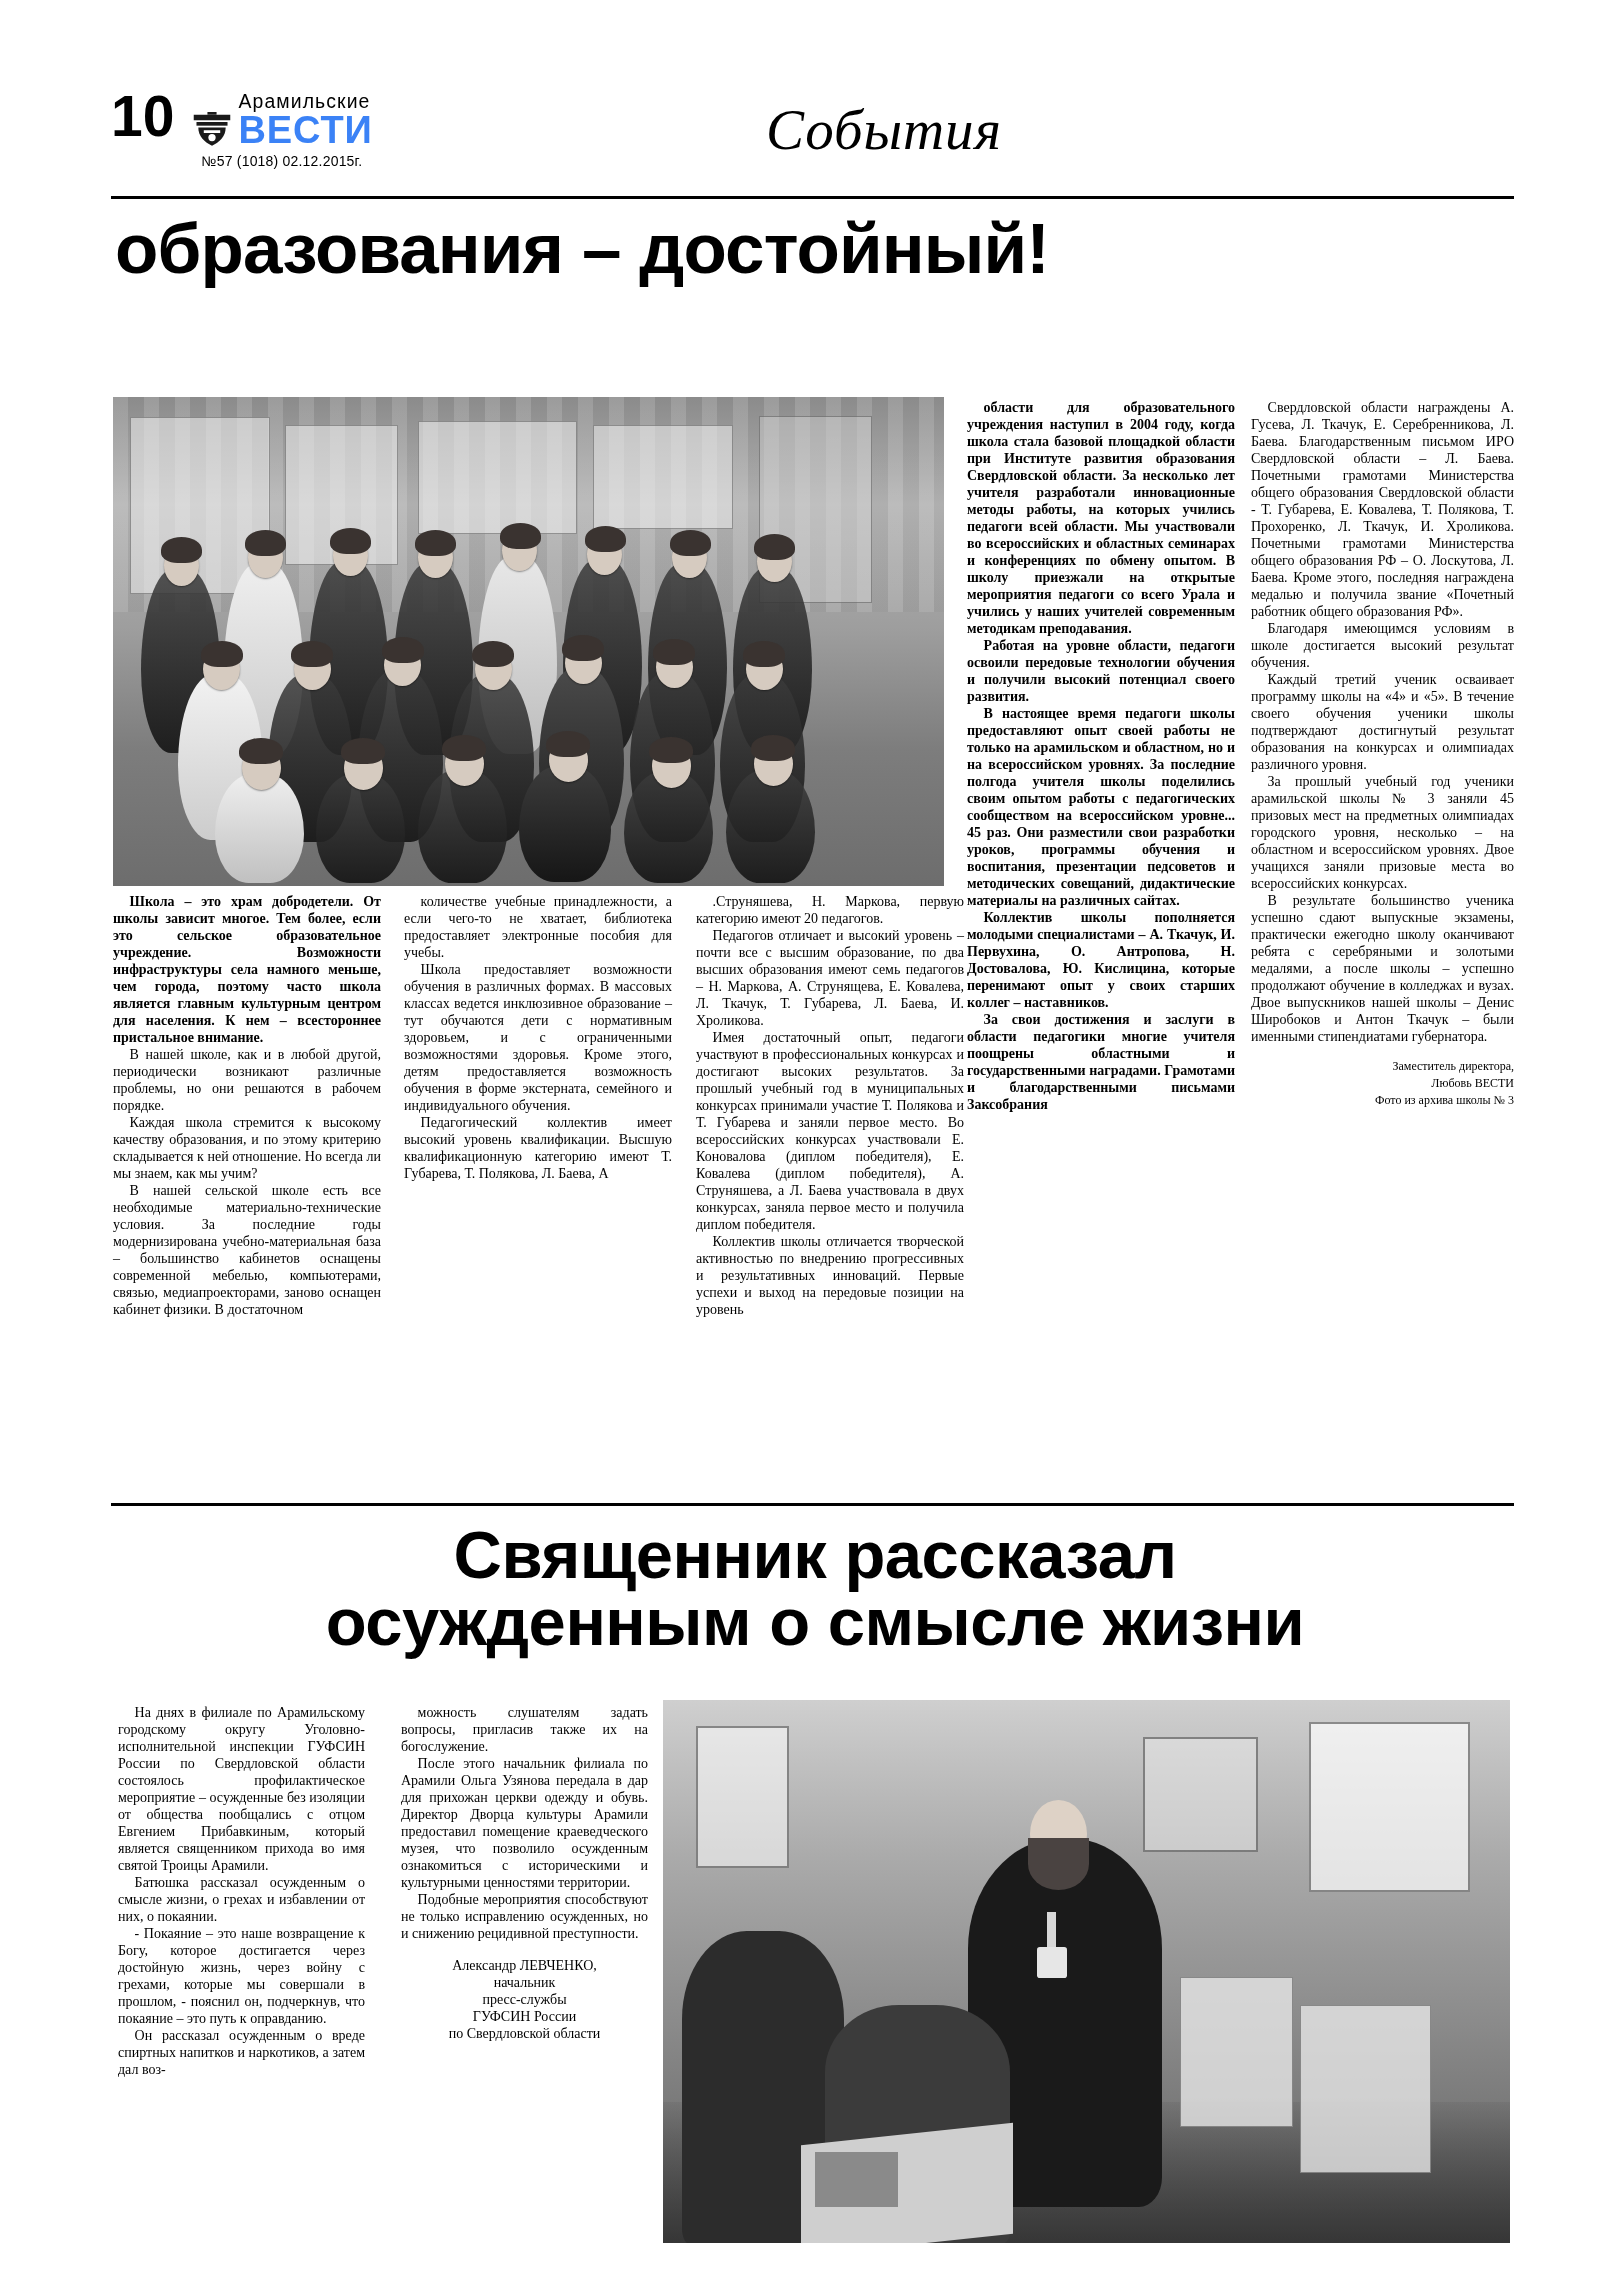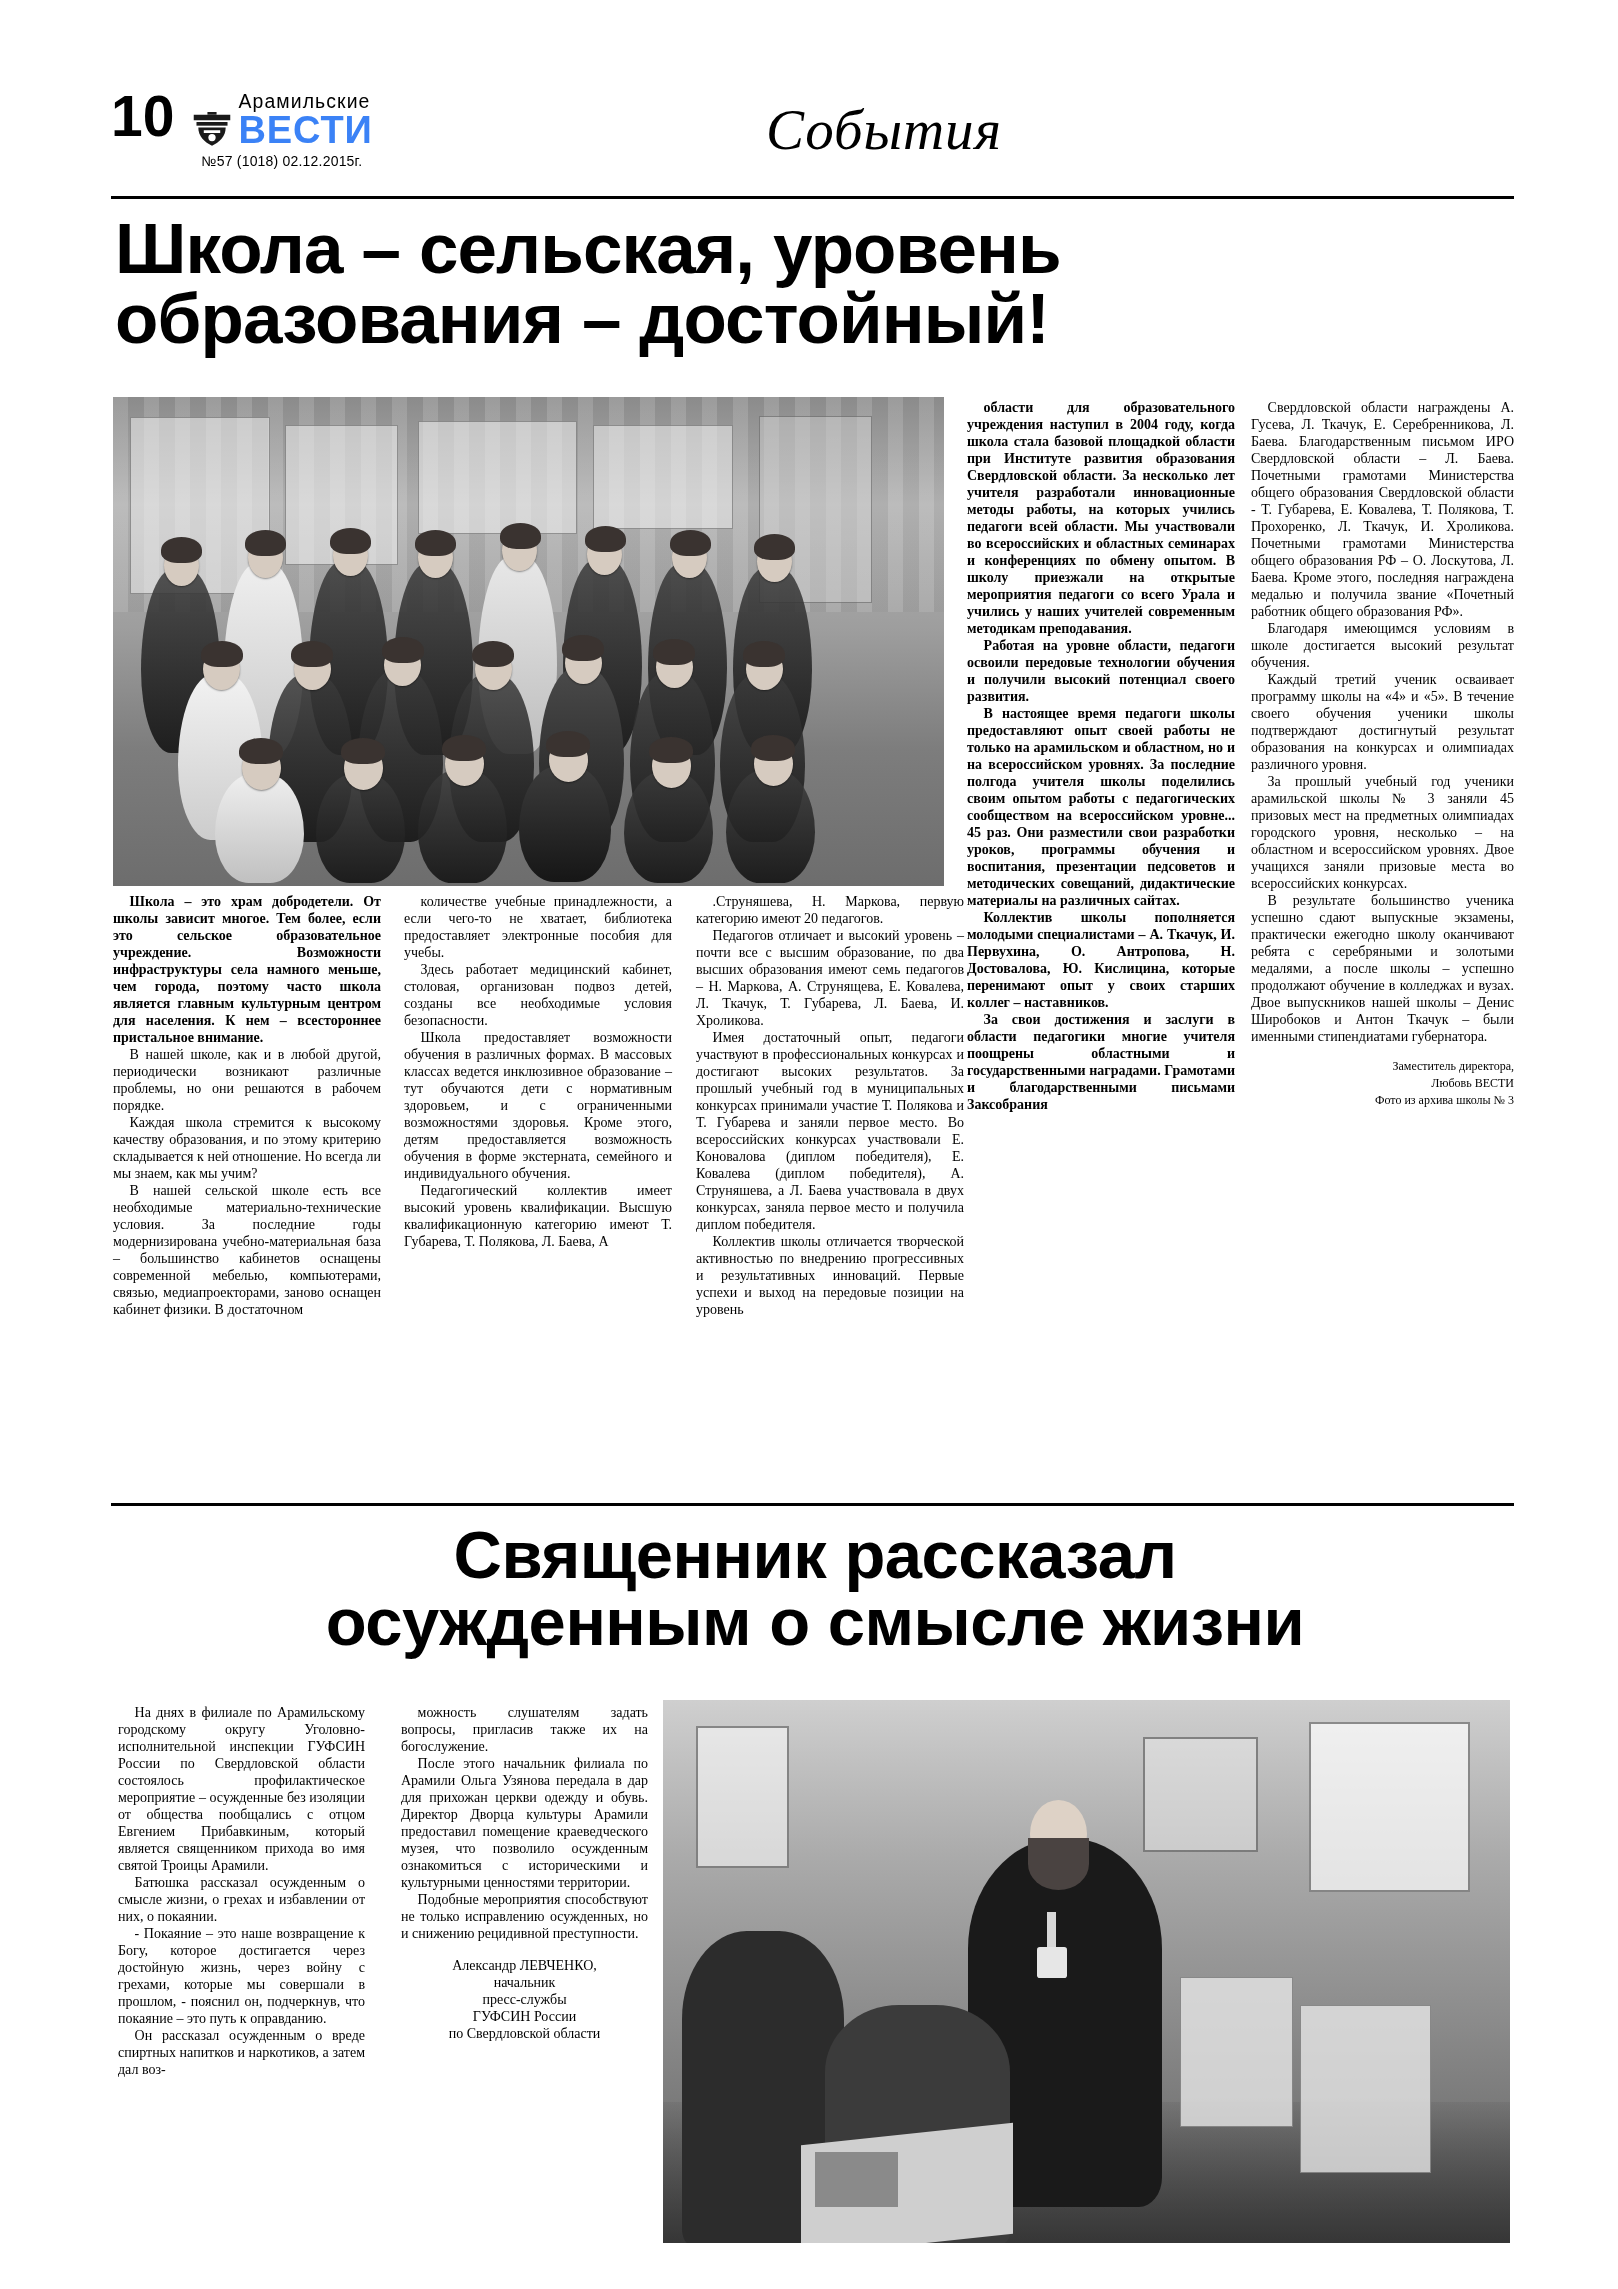--- a/index.html
+++ b/index.html
@@ -308,21 +308,20 @@
         </div>
       </div>
       <div class="issue-line">№57 (1018) 02.12.2015г.</div>
     </div>
   </div>
 
   <div class="section-title">События</div>
   <div class="rule-top"></div>
 
   <div class="headline1">
-    <span class="l1">Школа – сельская, уровень</span>
     <span class="l2">образования – достойный!</span>
   </div>
 
   <div class="photo1">
     <div class="ph-grad"></div>
     <div class="ph-wall"></div>
     <div class="ph-board" style="left:16.6px; top:20px; width:138px; height:175px;"></div>
     <div class="ph-board" style="left:172px; top:28px; width:111px; height:138px;"></div>
     <div class="ph-board" style="left:305px; top:24px; width:157px; height:111px;"></div>
     <div class="ph-board" style="left:480px; top:28px; width:138px; height:102px;"></div>
@@ -397,21 +396,20 @@
 
   <div class="art1-col c1">
     <p class="lead">Школа – это храм добродетели. От школы зависит многое. Тем более, если это сельское образовательное учреждение. Возможности инфраструктуры села намного меньше, чем города, поэтому часто школа является главным культурным центром для населения. К нем – всестороннее пристальное внимание.</p>
     <p>В нашей школе, как и в любой другой, периодически возникают различные проблемы, но они решаются в рабочем порядке.</p>
     <p>Каждая школа стремится к высокому качеству образования, и по этому критерию складывается к ней отношение. Но всегда ли мы знаем, как мы учим?</p>
     <p>В нашей сельской школе есть все необходимые материально-технические условия. За последние годы модернизирована учебно-материальная база – большинство кабинетов оснащены современной мебелью, компьютерами, связью, медиапроекторами, заново оснащен кабинет физики. В достаточном</p>
   </div>
 
   <div class="art1-col c2">
     <p>количестве учебные принадлежности, а если чего-то не хватает, библиотека предоставляет электронные пособия для учебы.</p>
-    <p>Здесь работает медицинский кабинет, столовая, организован подвоз детей, созданы все необходимые условия безопасности.</p>
     <p>Школа предоставляет возможности обучения в различных формах. В массовых классах ведется инклюзивное образование – тут обучаются дети с нормативным здоровьем, и с ограниченными возможностями здоровья. Кроме этого, детям предоставляется возможность обучения в форме экстерната, семейного и индивидуального обучения.</p>
     <p>Педагогический коллектив имеет высокий уровень квалификации. Высшую квалификационную категорию имеют Т. Губарева, Т. Полякова, Л. Баева, А</p>
   </div>
 
   <div class="art1-col c3">
     <p>.Струняшева, Н. Маркова, первую категорию имеют 20 педагогов.</p>
     <p>Педагогов отличает и высокий уровень – почти все с высшим образование, по два высших образования имеют семь педагогов – Н. Маркова, А. Струнящева, Е. Ковалева, Л. Ткачук, Т. Губарева, Л. Баева, И. Хроликова.</p>
     <p>Имея достаточный опыт, педагоги участвуют в профессиональных конкурсах и достигают высоких результатов. За прошлый учебный год в муниципальных конкурсах принимали участие Т. Полякова и Т. Губарева и заняли первое место. Во всероссийских конкурсах участвовали Е. Коновалова (диплом победителя), Е. Ковалева (диплом победителя), А. Струняшева, а Л. Баева участвовала в двух конкурсах, заняла первое место и получила диплом победителя.</p>
     <p>Коллектив школы отличается творческой активностью по внедрению прогрессивных и результативных инноваций. Первые успехи и выход на передовые позиции на уровень</p>
   </div>

